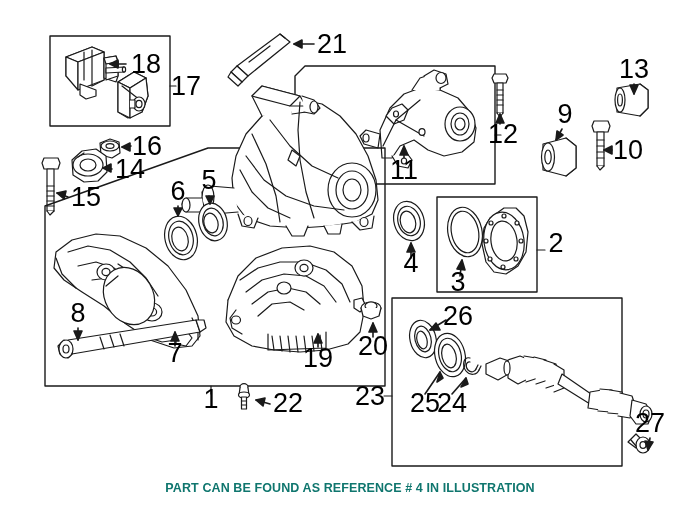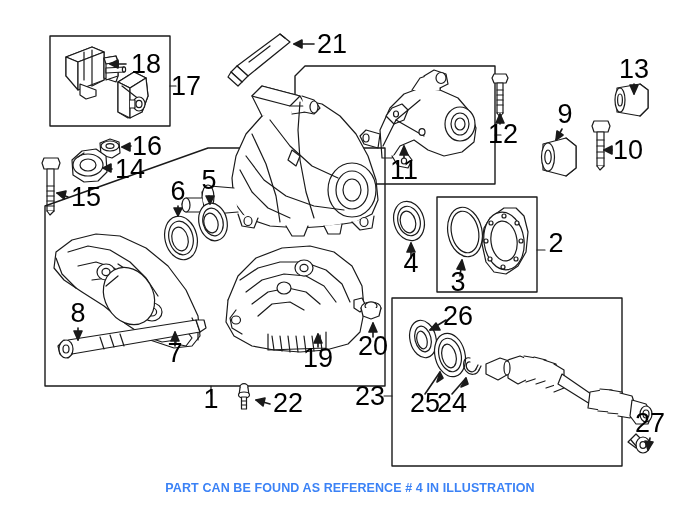--- a/index.html
+++ b/index.html
@@ -29,21 +29,21 @@
   #footer-note {
     position: absolute;
     left: 0;
     top: 481px;
     width: 700px;
     text-align: center;
     font-family: "Liberation Sans", sans-serif;
     font-size: 12.5px;
     font-weight: bold;
     letter-spacing: 0.1px;
-    color: #3b82f6;
+    color: #0f766e;
     white-space: nowrap;
   }
 </style>
 </head>
 <body>
 
 <div id="page">
 
   <svg id="diagram" width="700" height="505" viewBox="0 0 700 505">
 

